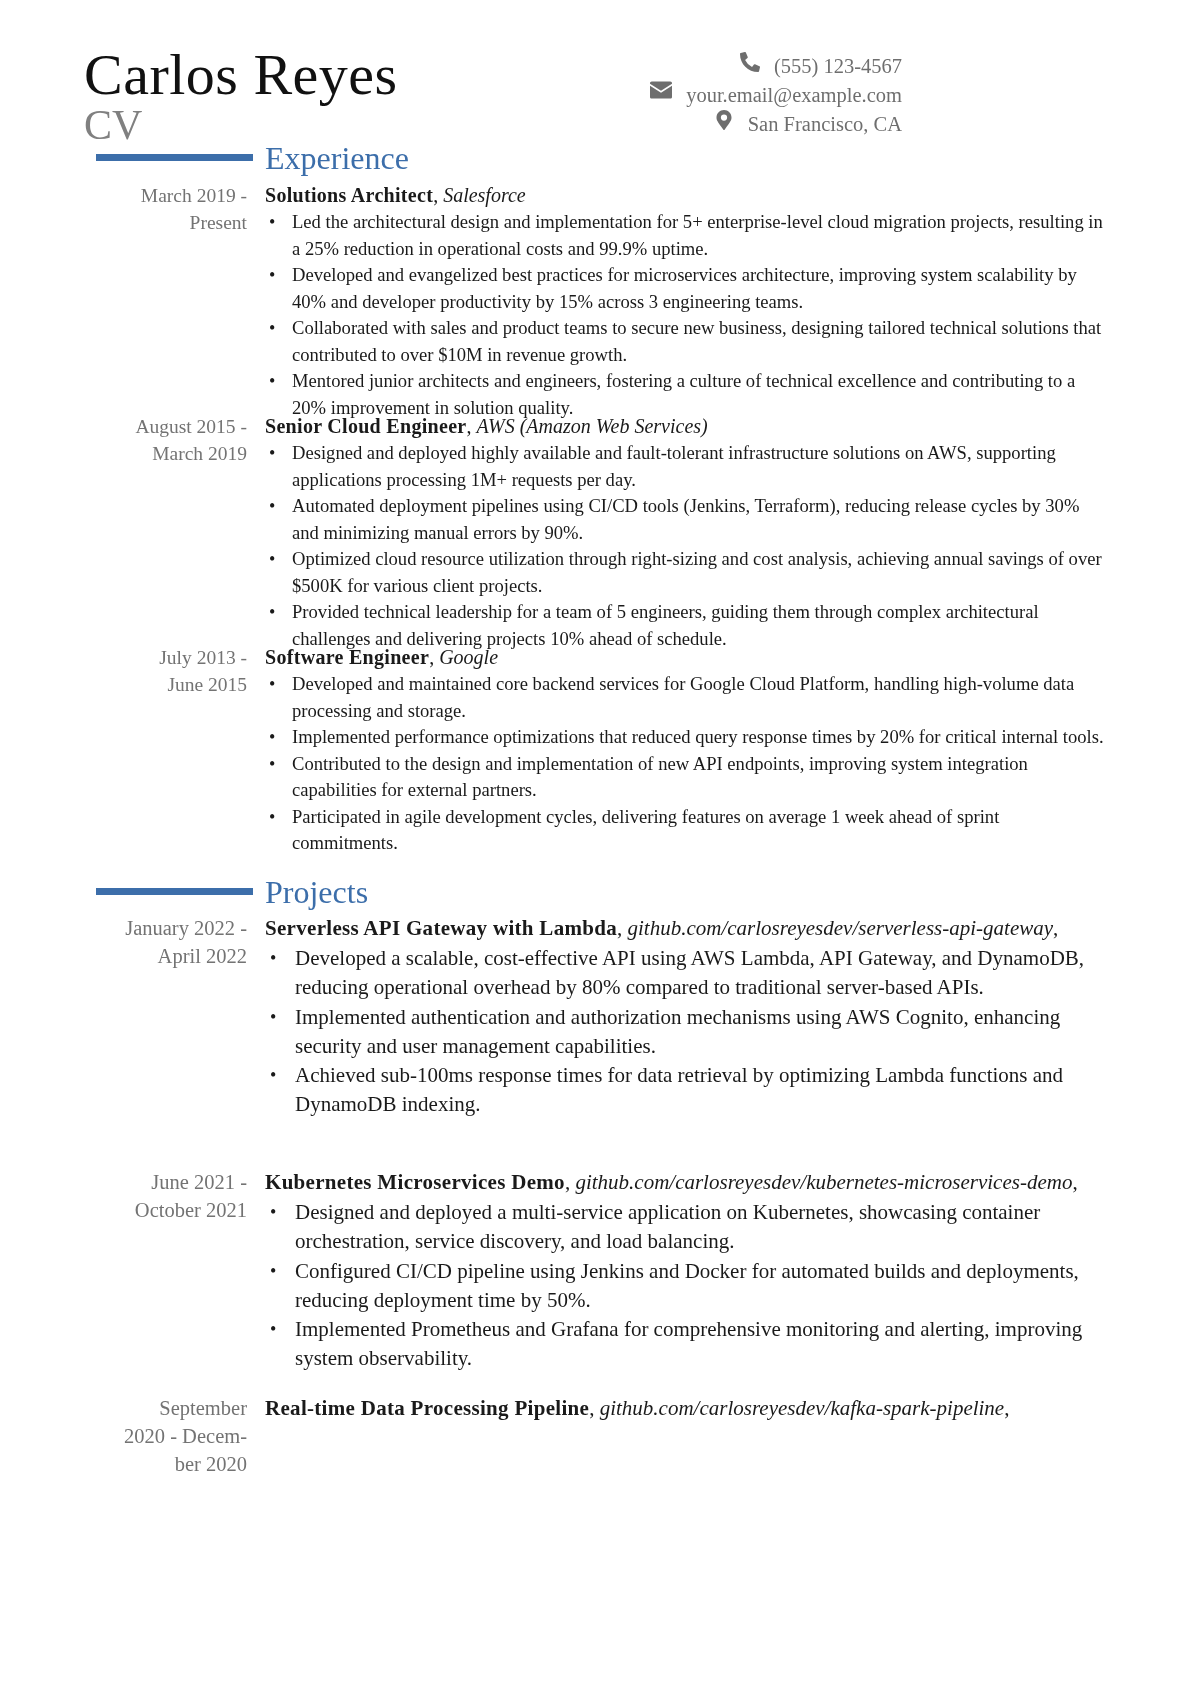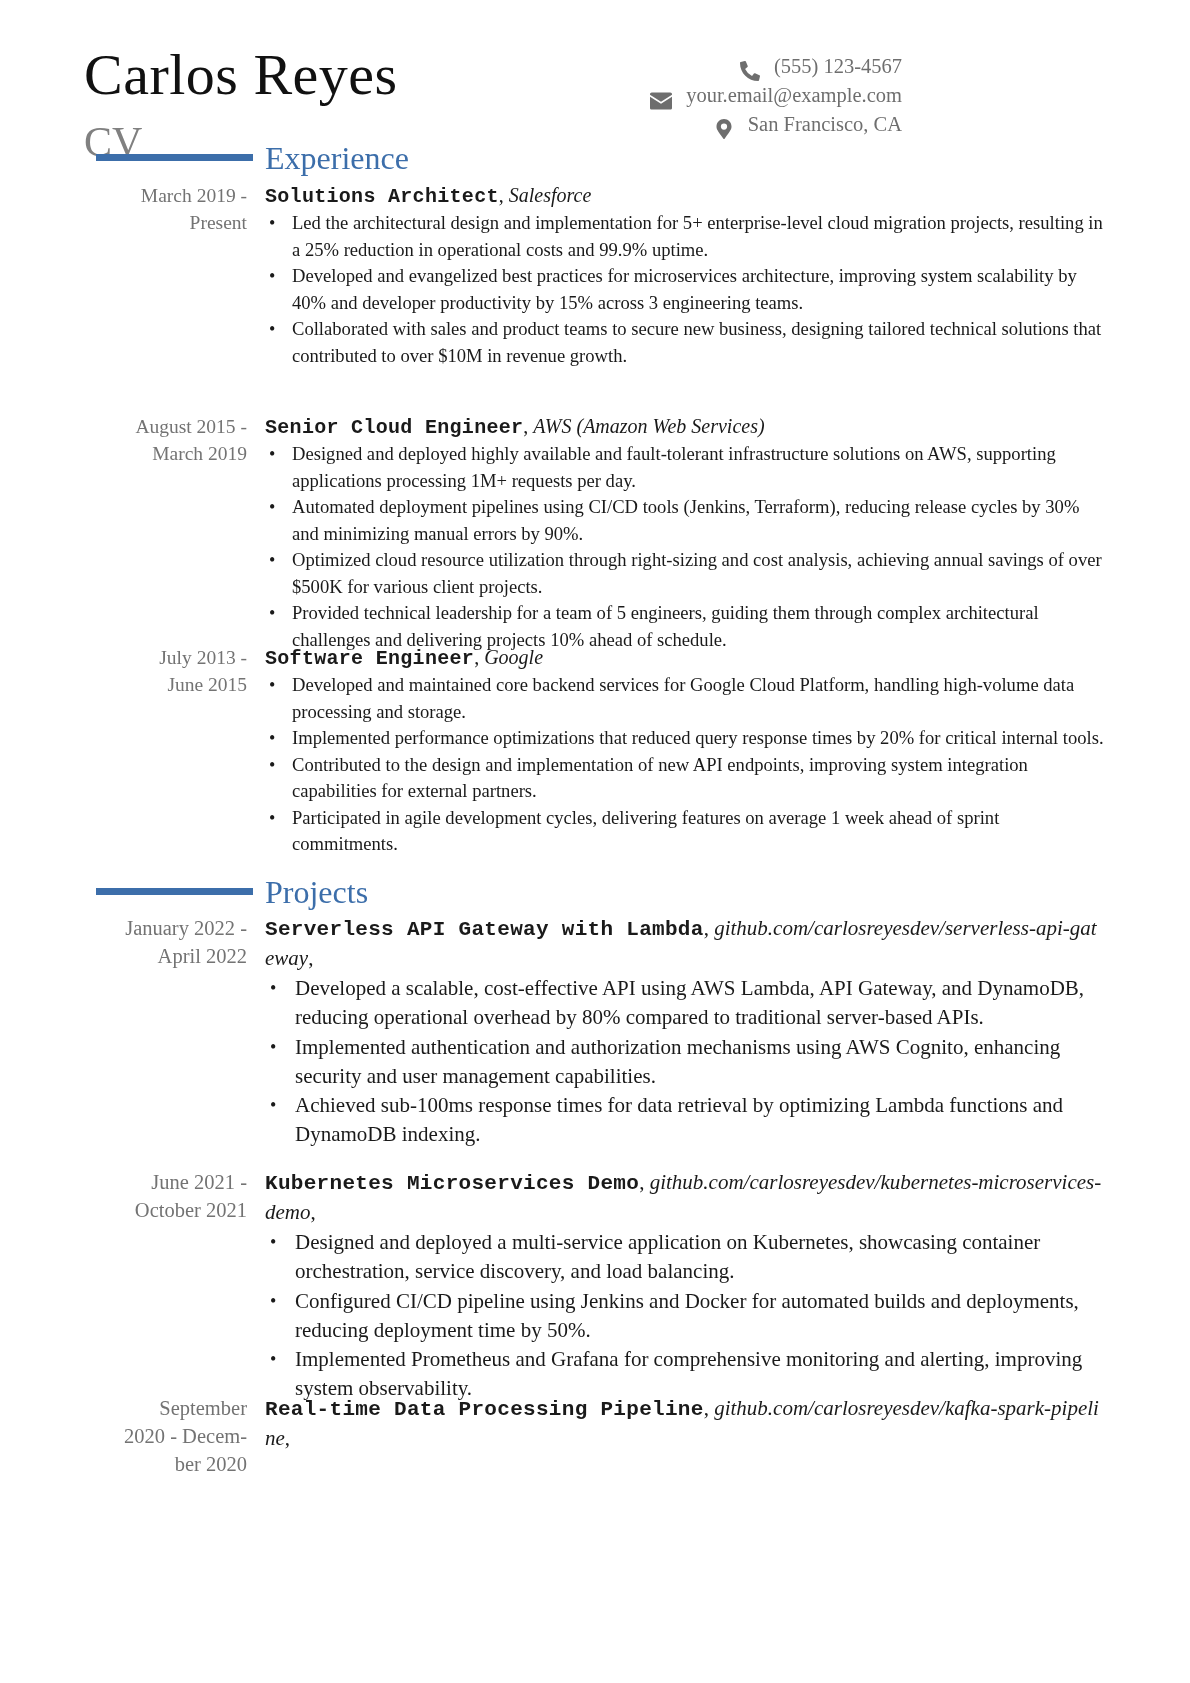--- a/index.html
+++ b/index.html
@@ -2,40 +2,40 @@
 <html><head>
 <meta charset="utf-8">
 <style>
   html, body { margin: 0; padding: 0; background: #ffffff; }
   body { width: 1190px; height: 1683px; position: relative; overflow: hidden;
          font-family: "DejaVu Serif", "Liberation Serif", serif; color: #1a1a1a; }
   .page { position: absolute; left: 0; top: 0; width: 982px; height: 1683px; }
 
   .name { position: absolute; left: 84px; top: 40px; font-family: "Liberation Serif", serif;
           font-size: 58px; line-height: 70px; color: #111; letter-spacing: 0.5px; }
-  .subtitle { position: absolute; left: 84px; top: 117px; font-family: "Liberation Serif", serif;
+  .subtitle { position: absolute; left: 84px; top: 100px; font-family: "Liberation Serif", serif;
               font-size: 42px; line-height: 50px; color: #808080; }
 
   .contact { position: absolute; right: 80px; top: 52px; text-align: right;
              font-family: "Liberation Serif", serif; font-size: 20.5px; color: #6e6e6e; }
-  .contact-row { height: 29px; line-height: 29px; display: flex; justify-content: flex-end; align-items: flex-end; }
+  .contact-row { height: 29px; line-height: 29px; display: flex; justify-content: flex-end; align-items: flex-start; }
   .contact-row svg { width: 20px; height: 20px; margin-right: 14px; fill: #6e6e6e; }
 
   .section-head { position: absolute; left: 96px; height: 36px; width: 1000px; }
   .section-bar { position: absolute; left: 0; top: 14px; width: 157px; height: 7px; background: #3c6eaa; }
   .section-title { position: absolute; left: 169px; top: 0; font-family: "Liberation Serif", serif;
                    font-size: 32px; line-height: 36px; color: #3c6eaa; }
 
   .entry { position: absolute; left: 0; width: 1190px; }
   .date { position: absolute; right: 943px; width: 170px; text-align: right;
           font-family: "Liberation Serif", serif; font-size: 19.5px; line-height: 27px; color: #737373; }
   .body { position: absolute; left: 265px; width: 840px; font-family: "Liberation Serif", serif;
           font-size: 19px; color: #1a1a1a; }
   .title-line { line-height: 27px; font-size: 20px; }
-  .title-line b { font-weight: bold; letter-spacing: 0.3px; font-family: Liberation Mono, monospace; }
+  .title-line b { font-weight: bold; letter-spacing: 0.3px; }
   .title-line i { font-style: italic; }
   ul { margin: 0; padding: 0; list-style: none; }
   li { position: relative; padding-left: 27px; line-height: 26.5px; font-size: 18.6px; }
   li::before { content: "•"; position: absolute; left: 4px; top: 0; font-size: 18px; }
 
   .proj .title-line { font-size: 21px; line-height: 28px; }
   .proj li { font-size: 21px; line-height: 29.3px; padding-left: 30px; }
   .proj li::before { left: 5px; }
   .proj ul { margin-top: 2px; }
   .proj .date { font-size: 20.5px; line-height: 28px; }
@@ -79,20 +79,21 @@
     <div class="date">
       <div>March 2019 -</div>
       <div>Present</div>
     </div>
     <div class="body">
       <div class="title-line"><b>Solutions Architect</b><span>, </span><i>Salesforce</i></div>
       <ul>
         <li>Led the architectural design and implementation for 5+ enterprise-level cloud migration projects, resulting in a 25% reduction in operational costs and 99.9% uptime.</li>
         <li>Developed and evangelized best practices for microservices architecture, improving system scalability by 40% and developer productivity by 15% across 3 engineering teams.</li>
         <li>Collaborated with sales and product teams to secure new business, designing tailored technical solutions that contributed to over $10M in revenue growth.</li>
+        <li>Mentored junior architects and engineers, fostering a culture of technical excellence and contributing to a 20% improvement in solution quality.</li>
       </ul>
     </div>
   </div>
 
   <div class="entry" style="top:413px;">
     <div class="date">
       <div>August 2015 -</div>
       <div>March 2019</div>
     </div>
     <div class="body">

